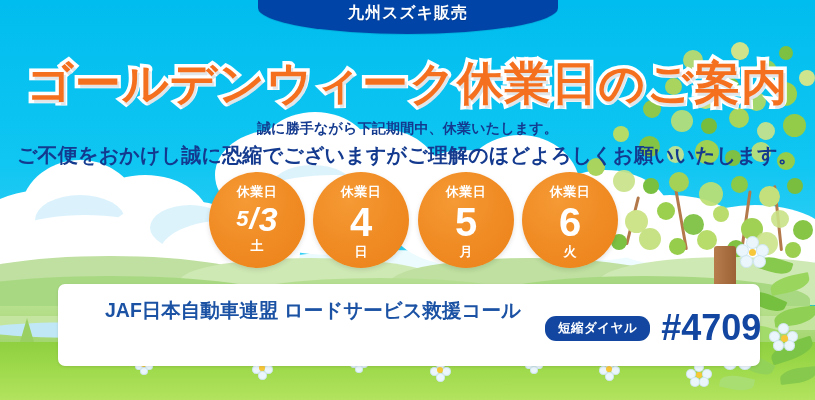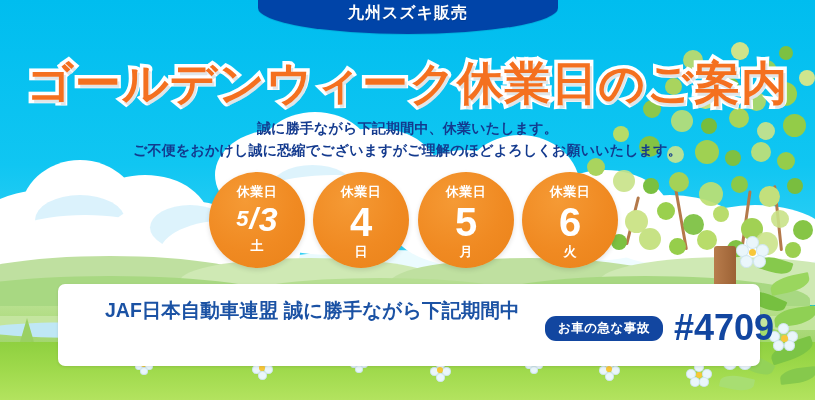--- a/index.html
+++ b/index.html
@@ -74,21 +74,21 @@
       2px 3px 0 rgba(150,170,180,.30);
     white-space:nowrap;
   }
 
   
   .sub{
     position:absolute;left:0;top:118px;width:815px;text-align:center;
     color:#133a8e;font-weight:bold;line-height:1.55;
   }
   .sub .l1{font-size:14px;display:block;letter-spacing:.2px;}
-  .sub .l2{font-size:14px;display:block;letter-spacing:.2px;}
+  .sub .l2{font-size:20px;display:block;letter-spacing:.2px;}
 
   
   .circles{position:absolute;left:0;top:172px;width:815px;height:104px;}
   .circ{
     position:absolute;width:96px;height:96px;border-radius:50%;
     background:radial-gradient(circle at 38% 30%, #f59a35 0%, #f08a22 55%, #ea8219 100%);
     color:#fff;text-align:center;
     box-shadow:0 2px 5px rgba(0,0,0,.12);
   }
   .circ .hd{font-size:13px;font-weight:bold;margin-top:13px;letter-spacing:.5px;line-height:1;}
@@ -433,21 +433,21 @@
     <div class="circ" style="left:522px;top:0;">
       <div class="hd">休業日</div>
       <div class="num big">6</div>
       <div class="dw">火</div>
     </div>
 
   </div>
 
   <div class="infobox">
     <div class="ib-left">
-      <div class="ib-l2">JAF日本自動車連盟 誠に勝手ながら下記期間中</div>
+      <div class="ib-l2">JAF日本自動車連盟 ロードサービス救援コール</div>
     </div>
     <div class="ib-right">
-      <div class="pill">お車の急な事故</div>
+      <div class="pill">短縮ダイヤル</div>
       <div class="tel">#4709</div>
     </div>
   </div>
 
 </div>
 
 </body></html>

